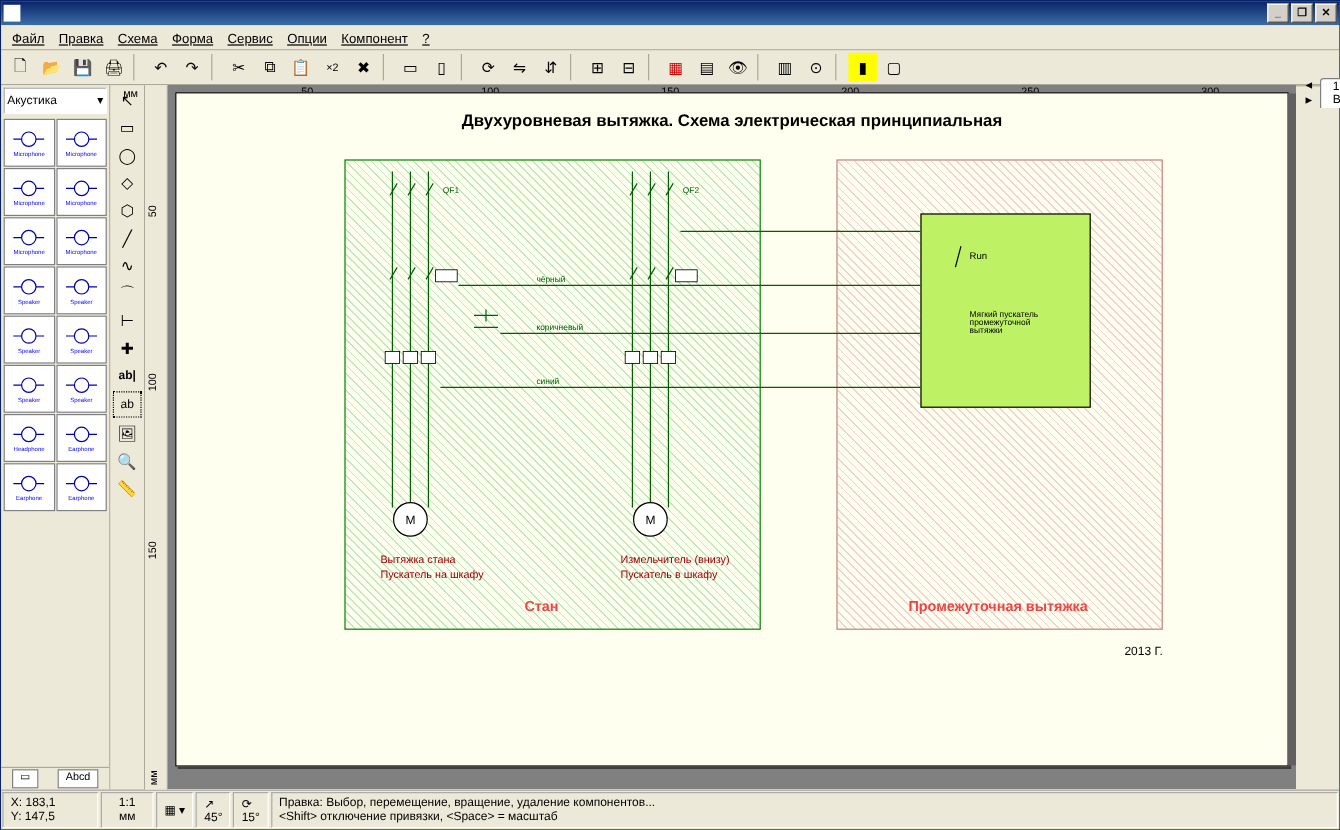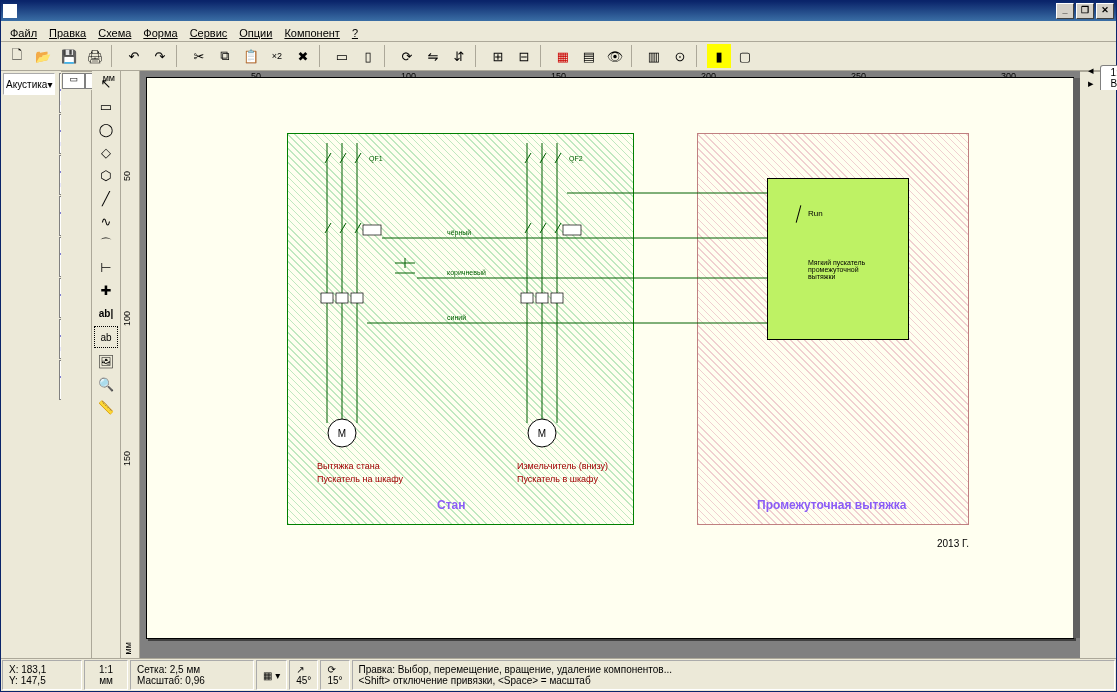--- a/index.html
+++ b/index.html
@@ -7,21 +7,21 @@
 .titlebar{height:20px;background:linear-gradient(#0a246a,#3a6ea5);color:#fff;display:flex;align-items:center;padding:0 2px;font-weight:bold;font-size:11px}
 .titlebar .sp{flex:1}
 .win-btn{width:16px;height:14px;background:#d4d0c8;border:1px solid #fff;border-right-color:#404040;border-bottom-color:#404040;margin-left:2px;font-size:9px;text-align:center;line-height:12px;color:#000}
 .menubar{height:20px;background:#ece9d8;display:flex;align-items:flex-end;padding:0 3px;border-bottom:1px solid #aca899}
 .menu-item{padding:2px 6px;cursor:default}
 .menu-item u{text-decoration:underline}
 .toolbar{height:28px;background:#ece9d8;display:flex;align-items:center;padding:0 4px;border-bottom:1px solid #aca899;gap:2px}
 .tbtn{width:22px;height:22px;border:1px solid transparent;display:flex;align-items:center;justify-content:center;font-size:13px}
 .tsep{width:6px;height:22px;border-left:1px solid #aca899;margin:0 2px}
 .body{flex:1;display:flex;min-height:0}
-.lib{width:90px;background:#ece9d8;border-right:1px solid #aca899;display:flex;flex-direction:row}
+.lib{width:90px;background:#ece9d8;border-right:1px solid #aca899;display:flex;flex-direction:column}
 .lib-hdr{height:18px;border:1px inset #fff;margin:2px;font-size:10px;padding:1px 2px;background:#fff;display:flex;align-items:center;justify-content:space-between}
 .lib-grid{flex:1;display:grid;grid-template-columns:1fr 1fr;gap:1px;padding:2px;align-content:start;overflow:hidden}
 .lib-cell{height:38px;background:#fff;border:1px solid #808080;display:flex;flex-direction:column;align-items:center;justify-content:center;font-size:5px;color:#00f}
 .lib-cell svg{width:26px;height:20px}
 .lib-foot{height:16px;background:#ece9d8;border-top:1px solid #aca899;display:flex;justify-content:space-around;padding:1px}
 .lib-foot span{font-size:9px;border:1px solid #808080;padding:0 6px;background:#fff}
 .vtool{width:28px;background:#ece9d8;border-right:1px solid #aca899;display:flex;flex-direction:column;align-items:center;padding-top:2px;gap:3px}
 .vbtn{width:22px;height:20px;display:flex;align-items:center;justify-content:center;font-size:13px}
 .canvas-wrap{flex:1;display:flex;flex-direction:row;background:#ece9d8;min-width:0}
 .ruler-h{height:18px;background:#ece9d8;border-bottom:1px solid #aca899;position:relative;font-size:9px}
@@ -32,21 +32,21 @@
 .ruler-v .tick{position:absolute;left:1px;writing-mode:vertical-rl;transform:rotate(180deg)}
 .canvas{flex:1;background:#808080;overflow:auto;display:flex;align-items:flex-start;justify-content:flex-start;padding:6px}
 .page{background:#fffff0;width:926px;height:560px;border:1px solid #000;box-shadow:2px 2px 0 #404040;position:relative}
 .page .shadow-r{position:absolute;right:-35px;top:0;width:35px;height:100%;background:#606060}
 .ptitle{position:absolute;top:14px;left:0;right:0;text-align:center;font-weight:bold;font-size:14px}
 .zone{position:absolute;border:1px solid}
 .zone.green{border-color:#008000}
 .zone.pink{border-color:#c08080}
 .hatch-g{background:repeating-linear-gradient(45deg,#c0e8c0 0,#c0e8c0 1px,#fffff0 1px,#fffff0 5px)}
 .hatch-p{background:repeating-linear-gradient(45deg,#f0d0d0 0,#f0d0d0 1px,#fffff0 1px,#fffff0 5px)}
-.zlabel{position:absolute;font-weight:bold;font-size:12px;color:#8b5cf6}
+.zlabel{position:absolute;font-weight:bold;font-size:12px;color:#ef4444}
 .redtxt{position:absolute;font-size:9px;color:#a00000;line-height:13px}
 .wire{stroke:#006000;stroke-width:1;fill:none}
 .box-white{fill:#fff;stroke:#000;stroke-width:0.7}
 .motor{fill:#fff;stroke:#000;stroke-width:1}
 .yr{position:absolute;font-size:10px;color:#000}
 .tabbar{height:18px;background:#ece9d8;border-top:1px solid #aca899;display:flex;align-items:end;padding-left:8px}
 .tab{background:#fff;border:1px solid #808080;border-bottom:none;padding:1px 10px;font-size:10px;border-radius:3px 3px 0 0}
 .status{height:32px;background:#ece9d8;border-top:1px solid #aca899;display:flex;font-size:10px}
 .status .cell{border:1px inset #fff;margin:1px;padding:2px 6px;display:flex;flex-direction:column;justify-content:center}
 .status .wide{flex:1}
@@ -285,20 +285,21 @@
    <div class="canv-row">
     <div class="ruler-v">
      <span class="tick" style="top:100px">50</span>
      <span class="tick" style="top:240px">100</span>
      <span class="tick" style="top:380px">150</span>
      <span style="position:absolute;bottom:4px;left:2px;writing-mode:vertical-rl;transform:rotate(180deg)">мм</span>
     </div>
     <div class="canvas">
      <div class="page">
       <div class="shadow-r"></div>
+      <div class="ptitle">Двухуровневая вытяжка. Схема электрическая принципиальная</div>
 
       <div class="zone green hatch-g" style="left:140px;top:55px;width:345px;height:390px"></div>
       <div class="zone pink hatch-p" style="left:550px;top:55px;width:270px;height:390px"></div>
 
       <div style="position:absolute;left:620px;top:100px;width:140px;height:160px;background:#bef264;border:1px solid #000">
         <div style="position:absolute;left:40px;top:30px;font-size:8px">Run</div>
         <div style="position:absolute;left:40px;top:80px;font-size:7px;white-space:pre-line">Мягкий пускатель
 промежуточной
 вытяжки</div>
         <div style="position:absolute;left:30px;top:26px;width:1px;height:18px;background:#000;transform:rotate(15deg)"></div>
@@ -362,22 +363,20 @@
     <div class="tab">1: Вытяжка</div>
    </div>
   </div>
  </div>
 
  <div class="status">
   <div class="cell" style="width:66px;white-space:pre-line">X: 183,1
 Y: 147,5</div>
   <div class="cell" style="width:30px;white-space:pre-line;text-align:center">1:1
 мм</div>
-  <div class="cell" style="width:110px;white-space:pre-line">Сетка: 2,5 мм
-Масштаб:  0,96</div>
   <div class="cell">▦ ▾</div>
   <div class="cell">↗ <span>45°</span></div>
   <div class="cell">⟳ <span>15°</span></div>
   <div class="cell wide" style="white-space:pre-line">Правка: Выбор, перемещение, вращение, удаление компонентов...
 &lt;Shift&gt; отключение привязки, &lt;Space&gt; =  масштаб</div>
  </div>
 
 </div>
 
 </body></html>

